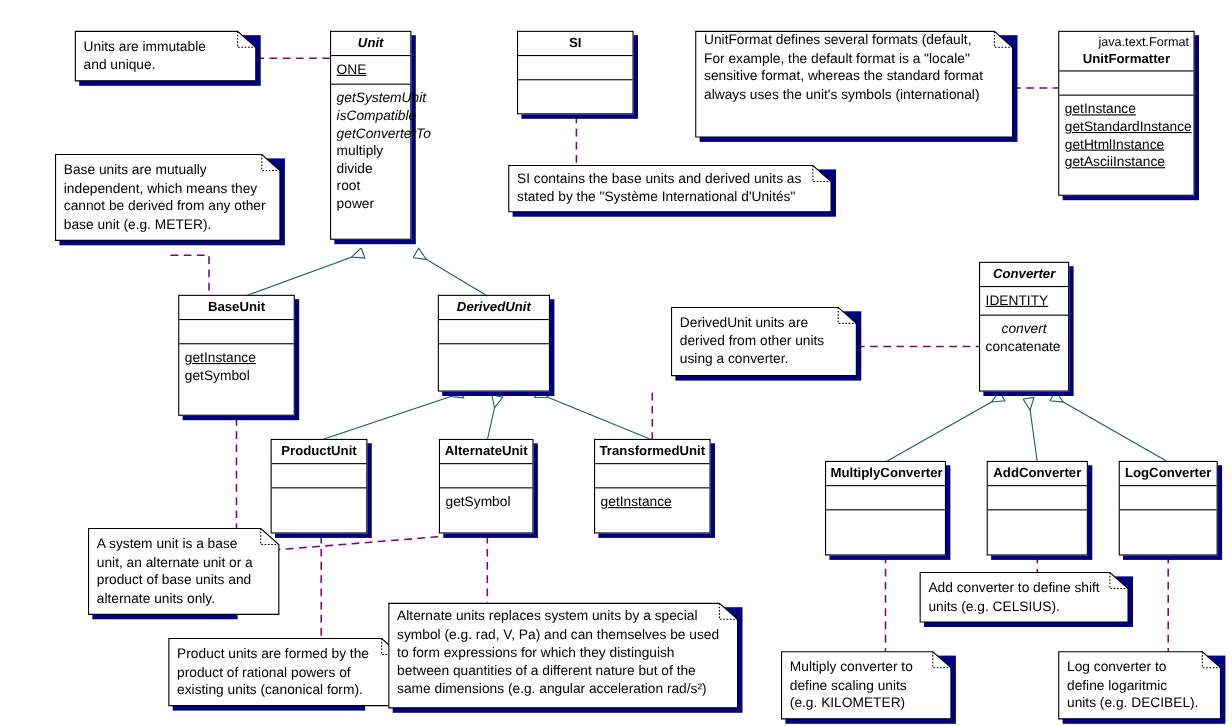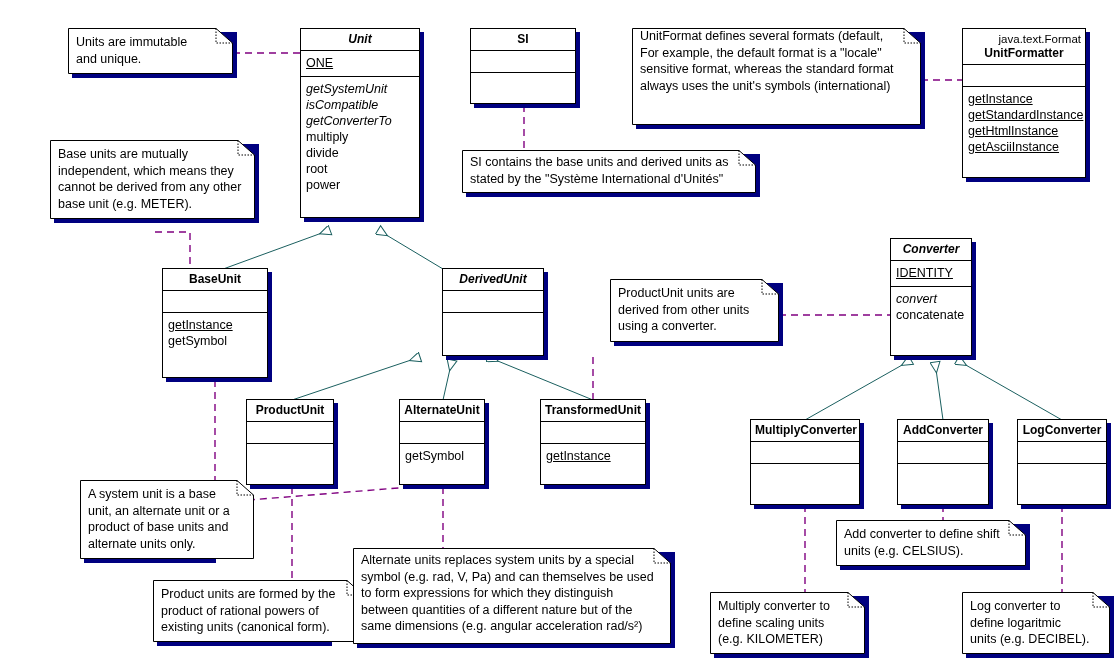--- a/index.html
+++ b/index.html
@@ -15,21 +15,21 @@
   .cls .hdr.ital{font-style:italic;}
   .cls .ns{display:block;text-align:right;font-weight:normal;font-style:normal;
            font-size:11.5px;line-height:14px;}
   .cls .nm{display:block;}
   .cls .attrs{border-bottom:1px solid #000000;padding:4px 5px 5px 5px;font-size:12.5px;
               line-height:16px;min-height:22px;box-sizing:border-box;}
   .cls .ops{padding:4px 5px 5px 5px;font-size:12.5px;line-height:16px;
             min-height:22px;box-sizing:border-box;}
   .cls .row{white-space:nowrap;}
   .cls .row.st{text-decoration:underline;}
-  .cls .row.ab{font-style:italic;}
+  .cls .row.ab{font-style:italic;text-align:center;}
 
   
   .note{position:absolute;box-sizing:border-box;background:#ffffff;font-size:12.5px;
         line-height:16.5px;color:#000;}
   .note .nbody{position:relative;width:100%;height:100%;box-sizing:border-box;}
   .note .nshadow{position:absolute;left:4px;top:4px;right:-4px;bottom:-4px;background:#000080;z-index:0;}
   .note svg.nframe{position:absolute;left:0;top:0;z-index:1;overflow:visible;}
   .note .ntext{position:relative;z-index:2;padding:6px 8px 4px 8px;}
   .note .ntext div{white-space:nowrap;}
 </style>
@@ -68,21 +68,21 @@
       <path d="M212,503 L410,487"></path>
       <path d="M292,487 L292,580"></path>
       <path d="M443,487 L443,548"></path>
       <path d="M593,357 L593,400"></path>
       <path d="M805,505 L805,592"></path>
       <path d="M943,505 L943,540"></path>
       <path d="M1062,505 L1062,592"></path>
     </g>
   </svg>
 
-  <div class="cls" style="left:300px;top:28px;width:120px;height:190px;">
+  <div class="cls" style="left:300px;top:28px;width:74px;height:190px;">
     <div class="hdr ital">
       <span class="nm">Unit</span>
     </div>
     <div class="attrs">
       <div class="row st">ONE</div>
     </div>
     <div class="ops">
       <div class="row ab">getSystemUnit</div>
       <div class="row ab">isCompatible</div>
       <div class="row ab">getConverterTo</div>
@@ -119,21 +119,21 @@
     <div class="hdr">
       <span class="nm">BaseUnit</span>
     </div>
     <div class="attrs"></div>
     <div class="ops">
       <div class="row st">getInstance</div>
       <div class="row">getSymbol</div>
     </div>
   </div>
 
-  <div class="cls" style="left:398px;top:268px;width:102px;height:88px;margin-left:44px;">
+  <div class="cls" style="left:398px;top:268px;width:102px;height:88px;">
     <div class="hdr ital">
       <span class="nm">DerivedUnit</span>
     </div>
     <div class="attrs"></div>
     <div class="ops" style="min-height:38px;"></div>
   </div>
 
   <div class="cls" style="left:246px;top:399px;width:88px;height:86px;">
     <div class="hdr">
       <span class="nm">ProductUnit</span>
@@ -260,21 +260,21 @@
   </div>
 
   <div class="note" style="left:610px;top:279px;width:169px;height:63px;">
     <div class="nbody">
       <div class="nshadow"></div>
       <svg class="nframe" width="169" height="63">
         <path d="M0.5,0.5 L152,0.5 L168.5,15 L168.5,62.5 L0.5,62.5 Z" fill="#ffffff" stroke="#000000"></path>
         <path d="M152,0.5 L152,15 L168.5,15" fill="none" stroke="#000000" stroke-dasharray="1.5,1.5"></path>
       </svg>
       <div class="ntext">
-        <div>ProductUnit units are</div>
+        <div>DerivedUnit units are</div>
         <div>derived from other units</div>
         <div>using a converter.</div>
       </div>
     </div>
   </div>
 
   <div class="note" style="left:38px;top:480px;width:174px;height:79px;padding-left:42px;">
     <div class="nbody">
       <div class="nshadow"></div>
       <svg class="nframe" width="174" height="79">

